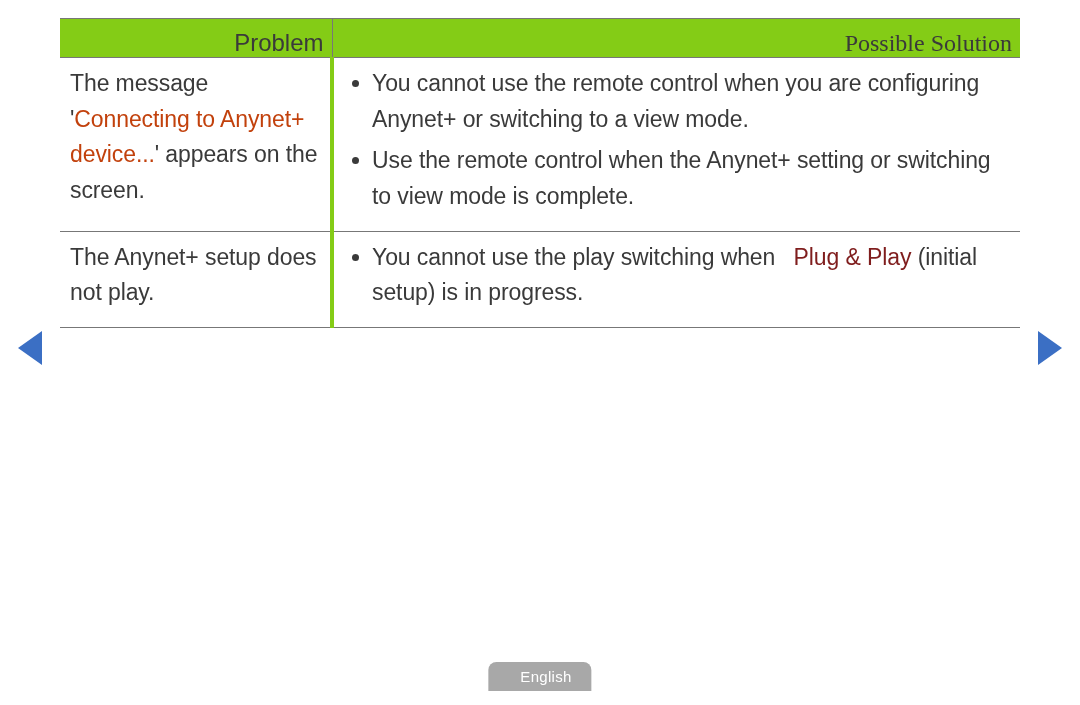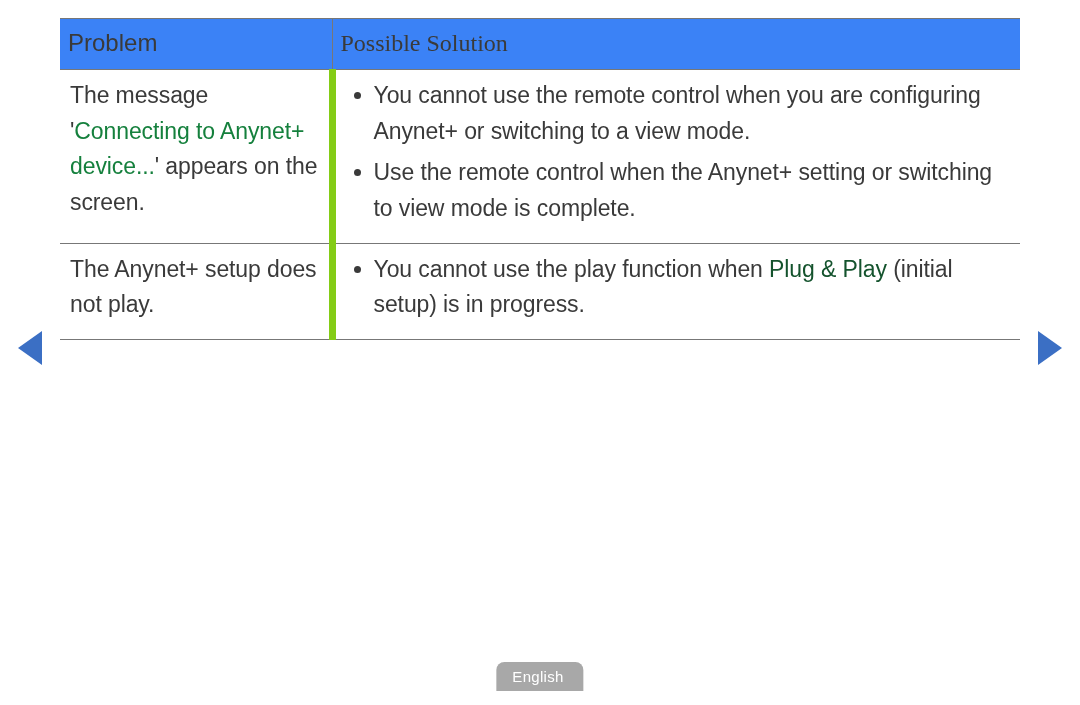--- a/index.html
+++ b/index.html
@@ -17,46 +17,46 @@
     padding: 18px 60px 0 60px;
   }
   table.troubleshoot {
     width: 100%;
     border-collapse: collapse;
     table-layout: fixed;
   }
   table.troubleshoot col.c1 { width: 272px; }
   table.troubleshoot col.c2 { width: auto; }
   table.troubleshoot thead th {
-    background: #3b82f6;
+    background: #84cc16;
     font-weight: 300;
     font-size: 24px;
     color: #3a3a3a;
-    text-align: left;
-    padding: 10px 8px 12px 8px;
+    text-align: right;
+    padding: 10px 8px 0 8px;
     border-top: 1px solid #777;
     border-bottom: 1px solid #777;
   }
   table.troubleshoot thead th + th {
     border-left: 1px solid #777;
     font-family: Liberation Serif, serif;
   }
   table.troubleshoot tbody td {
     border-bottom: 1px solid #777;
     padding: 8px 10px 10px 10px;
     vertical-align: top;
     font-size: 23px;
     line-height: 1.55;
     letter-spacing: -0.1px;
   }
   table.troubleshoot tbody td + td {
-    border-left: 7px solid #84cc16;
+    border-left: 4px solid #84cc16;
   }
-  .blue { color: #15803d; }
-  .blue-bold { color: #14532d; font-weight: 500; }
+  .blue { color: #c2410c; }
+  .blue-bold { color: #7f1d1d; font-weight: 500; margin-left: 12px; }
   ul.bullets {
     list-style: none;
     padding-left: 0;
   }
   ul.bullets li {
     position: relative;
     padding-left: 28px;
     margin-bottom: 6px;
   }
   ul.bullets li::before {
@@ -91,21 +91,21 @@
   
   .lang-pill {
     position: absolute;
     bottom: 14px;
     left: 50%;
     transform: translateX(-50%);
     background: #a8a8a8;
     color: #ffffff;
     font-size: 15px;
     font-weight: 500;
-    padding: 6px 20px 6px 16px;
+    padding: 6px 20px 6px 32px;
     border-top-left-radius: 8px;
     border-top-right-radius: 8px;
     letter-spacing: 0.3px;
   }
 </style>
 </head>
 <body>
 
 <div class="page">
   <table class="troubleshoot">
@@ -131,21 +131,21 @@
           </ul>
         </td>
       </tr>
       <tr>
         <td>
           <span>The Anynet+ setup does not play.</span>
         </td>
         <td>
           <ul class="bullets">
             <li>
-              <span>You cannot use the play function when </span><span class="blue-bold">Plug &amp; Play</span><span> (initial setup) is in progress.</span>
+              <span>You cannot use the play switching when </span><span class="blue-bold">Plug &amp; Play</span><span> (initial setup) is in progress.</span>
             </li>
           </ul>
         </td>
       </tr>
     </tbody>
   </table>
 </div>
 
 <div class="nav-arrow nav-prev"></div>
 <div class="nav-arrow nav-next"></div>

